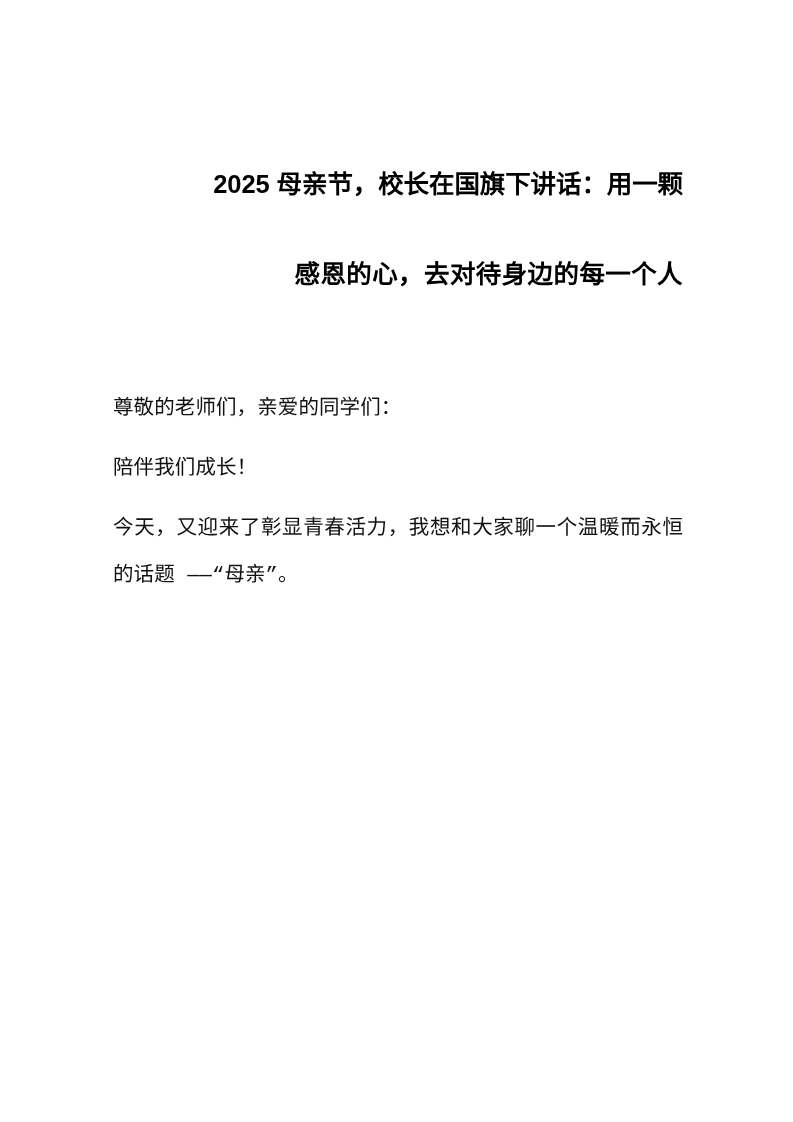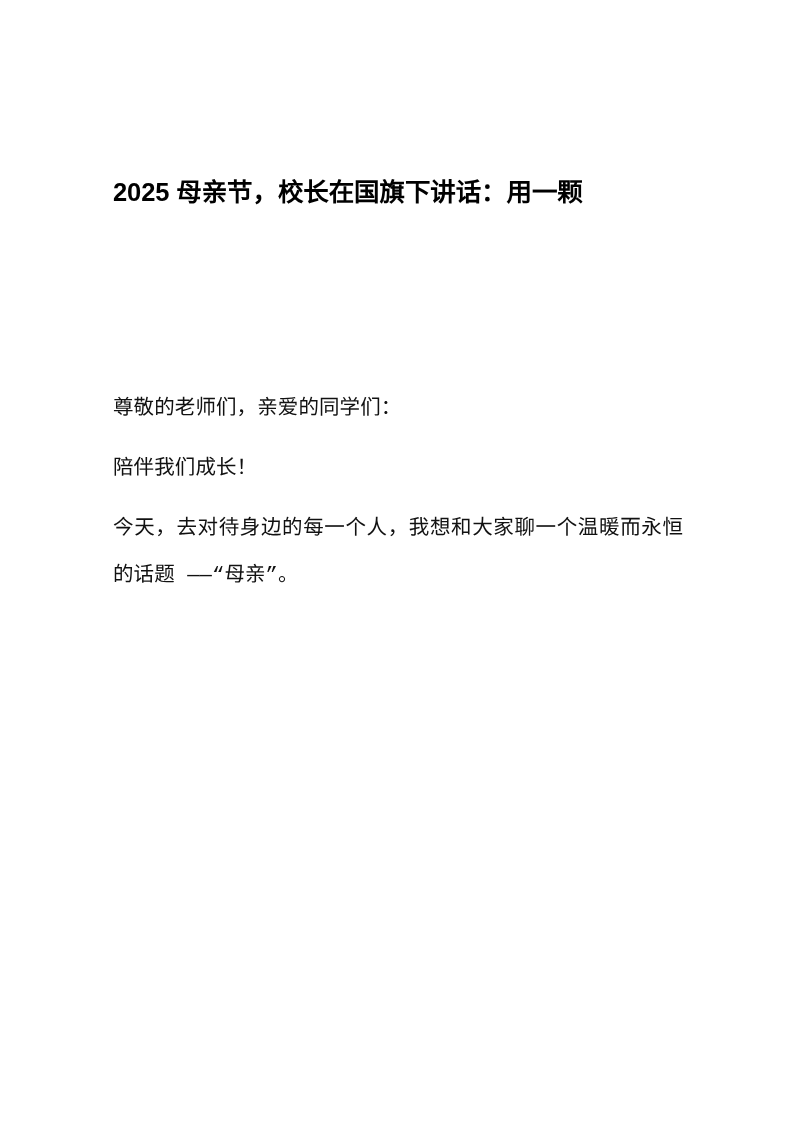--- a/index.html
+++ b/index.html
@@ -21,23 +21,23 @@
     width: 793px;
     height: 1122px;
     background: #ffffff;
     box-sizing: border-box;
   }
 
   
   .doc-title {
     position: absolute;
     left: 113px;
-    top: 130px;
+    top: 122px;
     width: 570px;
-    text-align: left;
+    text-align: right;
     font-weight: bold;
     font-size: 25.5px;
     line-height: 90px;
     letter-spacing: 0.2px;
     color: #000000;
     -webkit-font-smoothing: antialiased;
   }
   .doc-title .title-line {
     display: block;
     white-space: nowrap;
@@ -75,21 +75,22 @@
     margin-bottom: 13px;
   }
 </style>
 </head>
 <body>
 
 <div class="page">
 
   <h1 class="doc-title">
     <span class="title-line title-line-1">2025 母亲节，校长在国旗下讲话：用一颗</span>
+    <span class="title-line title-line-2">感恩的心，去对待身边的每一个人</span>
   </h1>
 
   <div class="doc-body">
     <p class="para gap-small">尊敬的老师们，亲爱的同学们：</p>
     <p class="para gap-small">陪伴我们成长！</p>
-    <p class="para gap-small">今天，去对待身边的每一个人，我想和大家聊一个温暖而永恒的话题 ——“母亲”。</p>
+    <p class="para gap-small">今天，又迎来了彰显青春活力，我想和大家聊一个温暖而永恒的话题 ——“母亲”。</p>
   </div>
 
 </div>
 
 </body></html>

